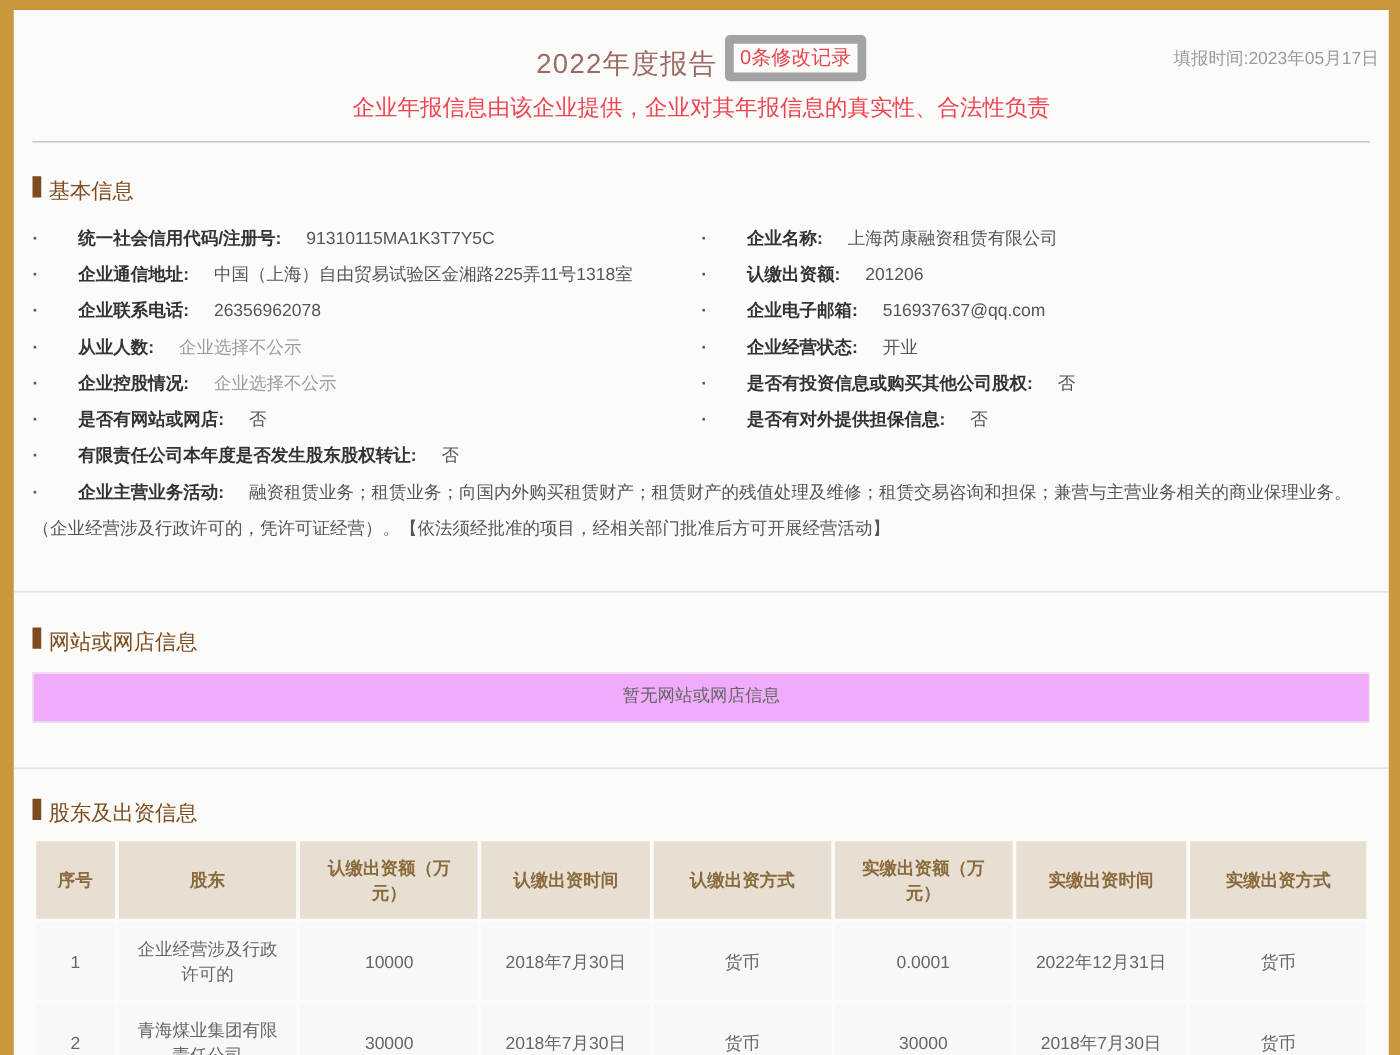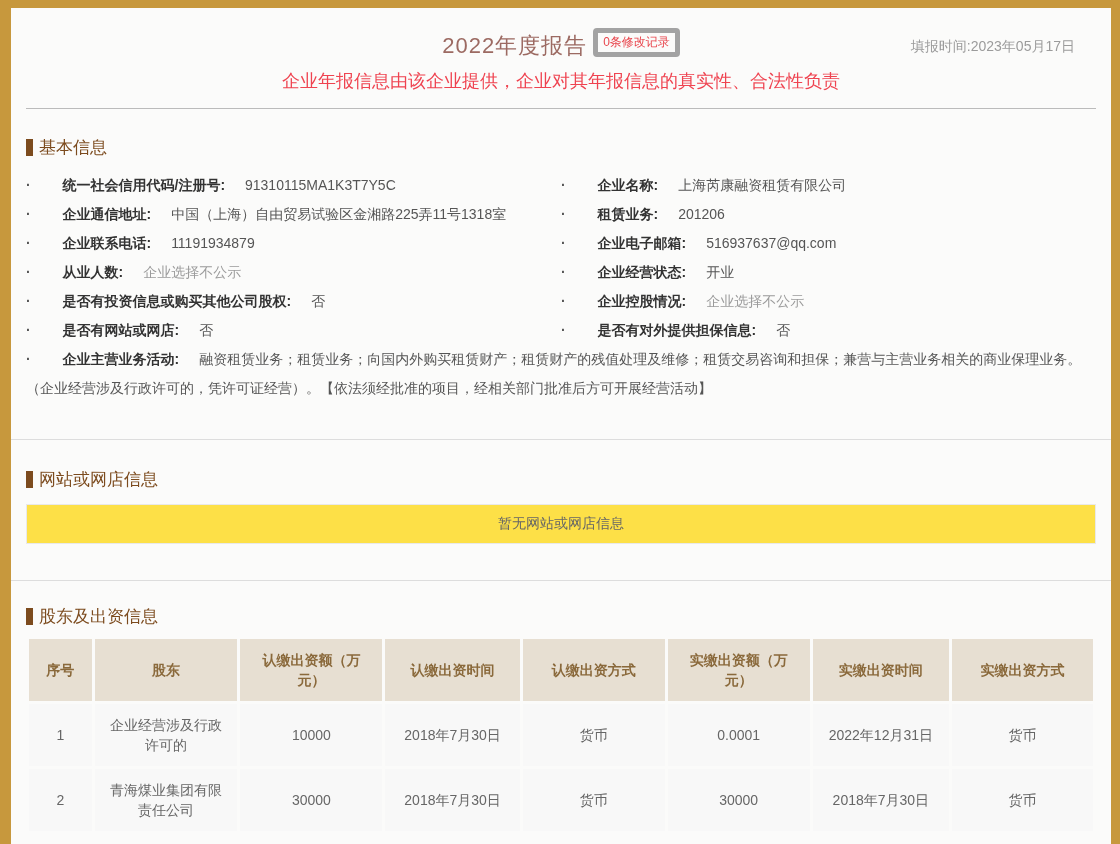--- a/index.html
+++ b/index.html
@@ -5,47 +5,47 @@
   html,body { margin:0; padding:0; }
   body {
     width:1120px; height:844px; overflow:hidden; background:#ffffff;
     font-family:"Liberation Sans","DejaVu Sans",sans-serif;
   }
   .page {
     box-sizing:border-box; width:1120px; min-height:880px;
     border-left:11px solid #c7983d; border-right:9px solid #c7983d; border-top:8px solid #c7983d;
     background:#fbfbfa; position:relative;
   }
-  .report-time { position:absolute; top:30px; right:36px; color:#9b9b9b; font-size:14px; }
+  .report-time { position:absolute; top:30px; right:8px; color:#9b9b9b; font-size:14px; }
   .title-row { text-align:center; padding-top:20px; }
   .title { font-size:22px; color:#9c6a62; letter-spacing:1px; }
   .badge {
     display:inline-block; vertical-align:7px; margin-left:6px;
-    color:#e8444b; border:5px solid #a3a3a3; border-radius:4px;
-    font-size:12px; padding:1px 5px; cursor:pointer; background:transparent;
+    color:#e8444b; border:7px solid #a3a3a3; border-radius:4px;
+    font-size:16px; padding:1px 5px; cursor:pointer; background:transparent;
   }
   .disclaimer { text-align:center; color:#ef4350; font-size:18px; margin-top:8px; }
   hr { border:none; }
   .header-divider { border-top:1px solid #bbbbbb; margin:15px 15px 0; }
   .section-divider { border-top:1px solid #dddddd; margin:36px 0 0; }
   .section { margin:0 15px; }
   .section.basic { margin-top:27px; }
   .section.website { margin-top:28px;font-family:Liberation Serif, serif; }
   .section.holders { margin-top:24px; }
-  .section-title { color:#7c4b1e; font-size:17px; display:flex; align-items:center; }
+  .section-title { color:#7c4b1e; font-size:17px; display:flex; }
   .bar { width:7px; height:17px; background:#7c4b1e; display:inline-block; margin-right:6px; }
   .fields { display:flex; flex-wrap:wrap; margin-top:12px; }
   .field { width:50%; box-sizing:border-box; line-height:29px; font-size:14px; color:#555; padding-right:10px; }
   .field.full { width:100%; }
   .field::before { content:"·"; color:#555; margin-right:6px; font-weight:bold; }
   .flabel { font-weight:bold; color:#333;padding-left:22px; }
   .fvalue { margin-left:16px; color:#555; }
   .fvalue.muted { color:#9b9b9b; }
   .empty-box {
-    margin-top:13px; background:#fde047; border:1px solid #e9e9e9;
+    margin-top:13px; background:#f0abfc; border:1px solid #e9e9e9;
     height:38px; line-height:38px; text-align:center; color:#666; font-size:14px;
   }
   .sh-table { width:100%; border-collapse:separate; border-spacing:3px; margin-top:8px; table-layout:fixed; }
   .sh-table th {
     background:#e7dfd2; color:#8a693b; font-size:14px; font-weight:bold;
     height:58px; text-align:center; padding:2px 10px; line-height:20px;
   }
   .sh-table td {
     background:#f8f8f8; color:#666; font-size:14px; text-align:center;
     height:58px; padding:2px 10px; line-height:20px;
@@ -79,58 +79,62 @@
       <div class="field">
         <span class="flabel">企业名称:</span>
         <span class="fvalue">上海芮康融资租赁有限公司</span>
       </div>
 
       <div class="field">
         <span class="flabel">企业通信地址:</span>
         <span class="fvalue">中国（上海）自由贸易试验区金湘路225弄11号1318室</span>
       </div>
       <div class="field">
-        <span class="flabel">租赁业务:</span>
+        <span class="flabel">认缴出资额:</span>
         <span class="fvalue">201206</span>
       </div>
 
       <div class="field">
         <span class="flabel">企业联系电话:</span>
-        <span class="fvalue">11191934879</span>
+        <span class="fvalue">26356962078</span>
       </div>
       <div class="field">
         <span class="flabel">企业电子邮箱:</span>
         <span class="fvalue">516937637@qq.com</span>
       </div>
 
       <div class="field">
         <span class="flabel">从业人数:</span>
         <span class="fvalue muted">企业选择不公示</span>
       </div>
 
       <div class="field">
         <span class="flabel">企业经营状态:</span>
         <span class="fvalue">开业</span>
       </div>
       <div class="field">
-        <span class="flabel">是否有投资信息或购买其他公司股权:</span>
-        <span class="fvalue">否</span>
-      </div>
-
-      <div class="field">
         <span class="flabel">企业控股情况:</span>
         <span class="fvalue muted">企业选择不公示</span>
       </div>
+
+      <div class="field">
+        <span class="flabel">是否有投资信息或购买其他公司股权:</span>
+        <span class="fvalue">否</span>
+      </div>
       <div class="field">
         <span class="flabel">是否有网站或网店:</span>
         <span class="fvalue">否</span>
       </div>
 
       <div class="field">
         <span class="flabel">是否有对外提供担保信息:</span>
+        <span class="fvalue">否</span>
+      </div>
+      <div class="field">
+        <span class="flabel">有限责任公司本年度是否发生股东股权转让:</span>
         <span class="fvalue">否</span>
       </div>
 
       <div class="field full">
         <span class="flabel">企业主营业务活动:</span>
         <span class="fvalue">融资租赁业务；租赁业务；向国内外购买租赁财产；租赁财产的残值处理及维修；租赁交易咨询和担保；兼营与主营业务相关的商业保理业务。（企业经营涉及行政许可的，凭许可证经营）。【依法须经批准的项目，经相关部门批准后方可开展经营活动】</span>
       </div>
 
     </div>
   </div>

